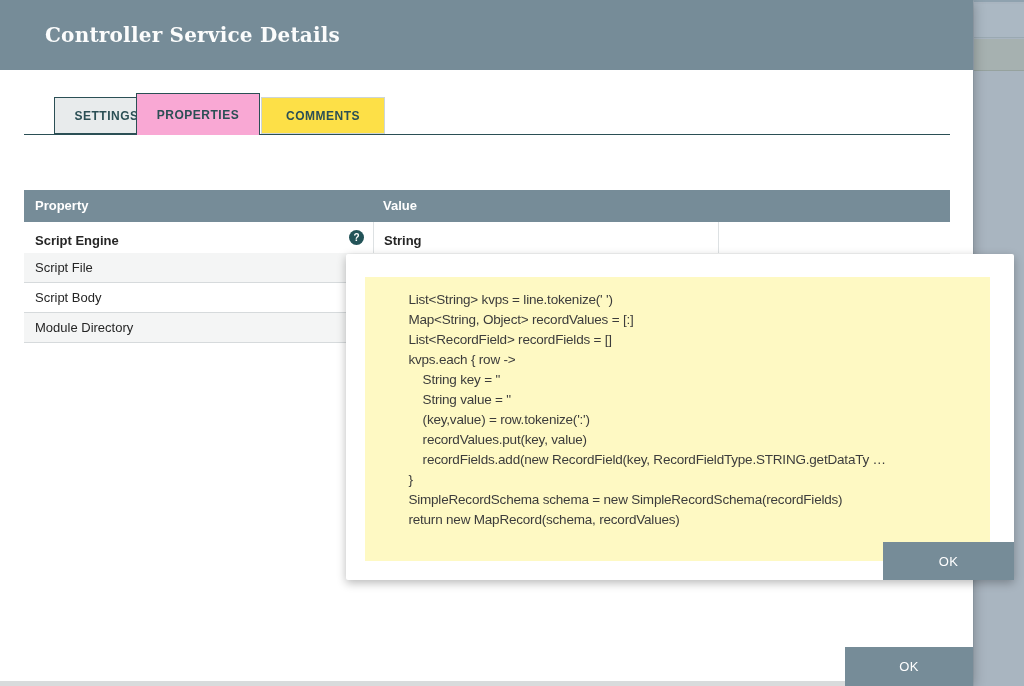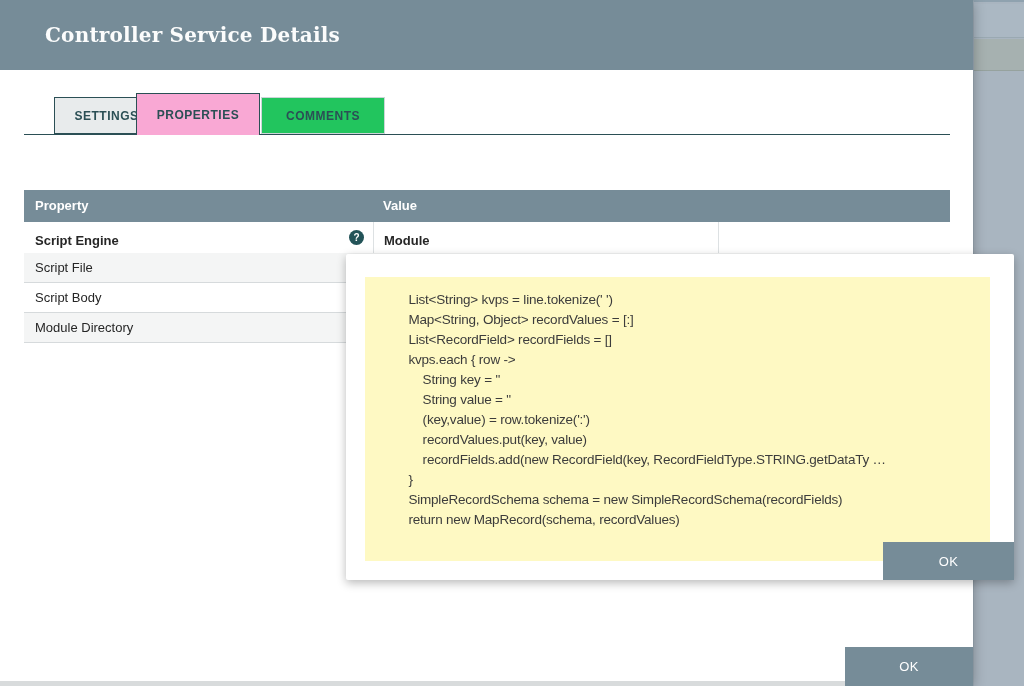--- a/index.html
+++ b/index.html
@@ -26,21 +26,21 @@
                   color: #fbfcfc; letter-spacing: 0.2px; }
 
   
   .tab { position: absolute; display: flex; align-items: center; justify-content: center;
          font-size: 12px; font-weight: bold; letter-spacing: 0.5px; color: #2b4f55; cursor: pointer; }
   .tab-settings   { left: 30px;  top: 97px; width: 105px; height: 37px;
                     background: #e8ebec; border: 1px solid #2b4f55; margin-left: 24px; }
   .tab-properties { left: 136px; top: 93px; width: 124px; height: 42px;
                     background: #f9a8d4; border: 1px solid #2b4f55; border-bottom: none; z-index: 3; }
   .tab-comments   { left: 261px; top: 97px; width: 124px; height: 37px;
-                    background: #22c55e; border: 1px solid #ccd5d8; }
+                    background: #fde047; border: 1px solid #ccd5d8; }
   .tabs-underline { position: absolute; left: 24px; top: 134px; width: 926px; height: 1px;
                     background: #2b4f55; z-index: 2; }
 
   .required-label { position: absolute; left: 33px; top: 140px; font-size: 13px;
                     font-weight: bold; color: #333333; margin-top: 48px; }
 
   
   .table-header { position: absolute; left: 24px; top: 190px; width: 926px; height: 36px;
                   background: #768c98; color: #ffffff; font-size: 13px; font-weight: bold; }
   .col-property { position: absolute; left: 11px; top: 0; line-height: 32px; }
@@ -115,21 +115,21 @@
 
     <div class="table-header">
       <span class="col-property">Property</span>
       <span class="col-value">Value</span>
     </div>
 
     <div class="prop-row row-engine">
       <span class="prop-name req">Script Engine</span>
       <span class="help-icon">?</span>
       <span class="cell-divider-1"></span>
-      <span class="prop-value">Module</span>
+      <span class="prop-value">String</span>
       <span class="cell-divider-2"></span>
     </div>
 
     <div class="prop-row row-file">
       <span class="prop-name">Script File</span>
     </div>
 
     <div class="prop-row row-body">
       <span class="prop-name">Script Body</span>
     </div>

